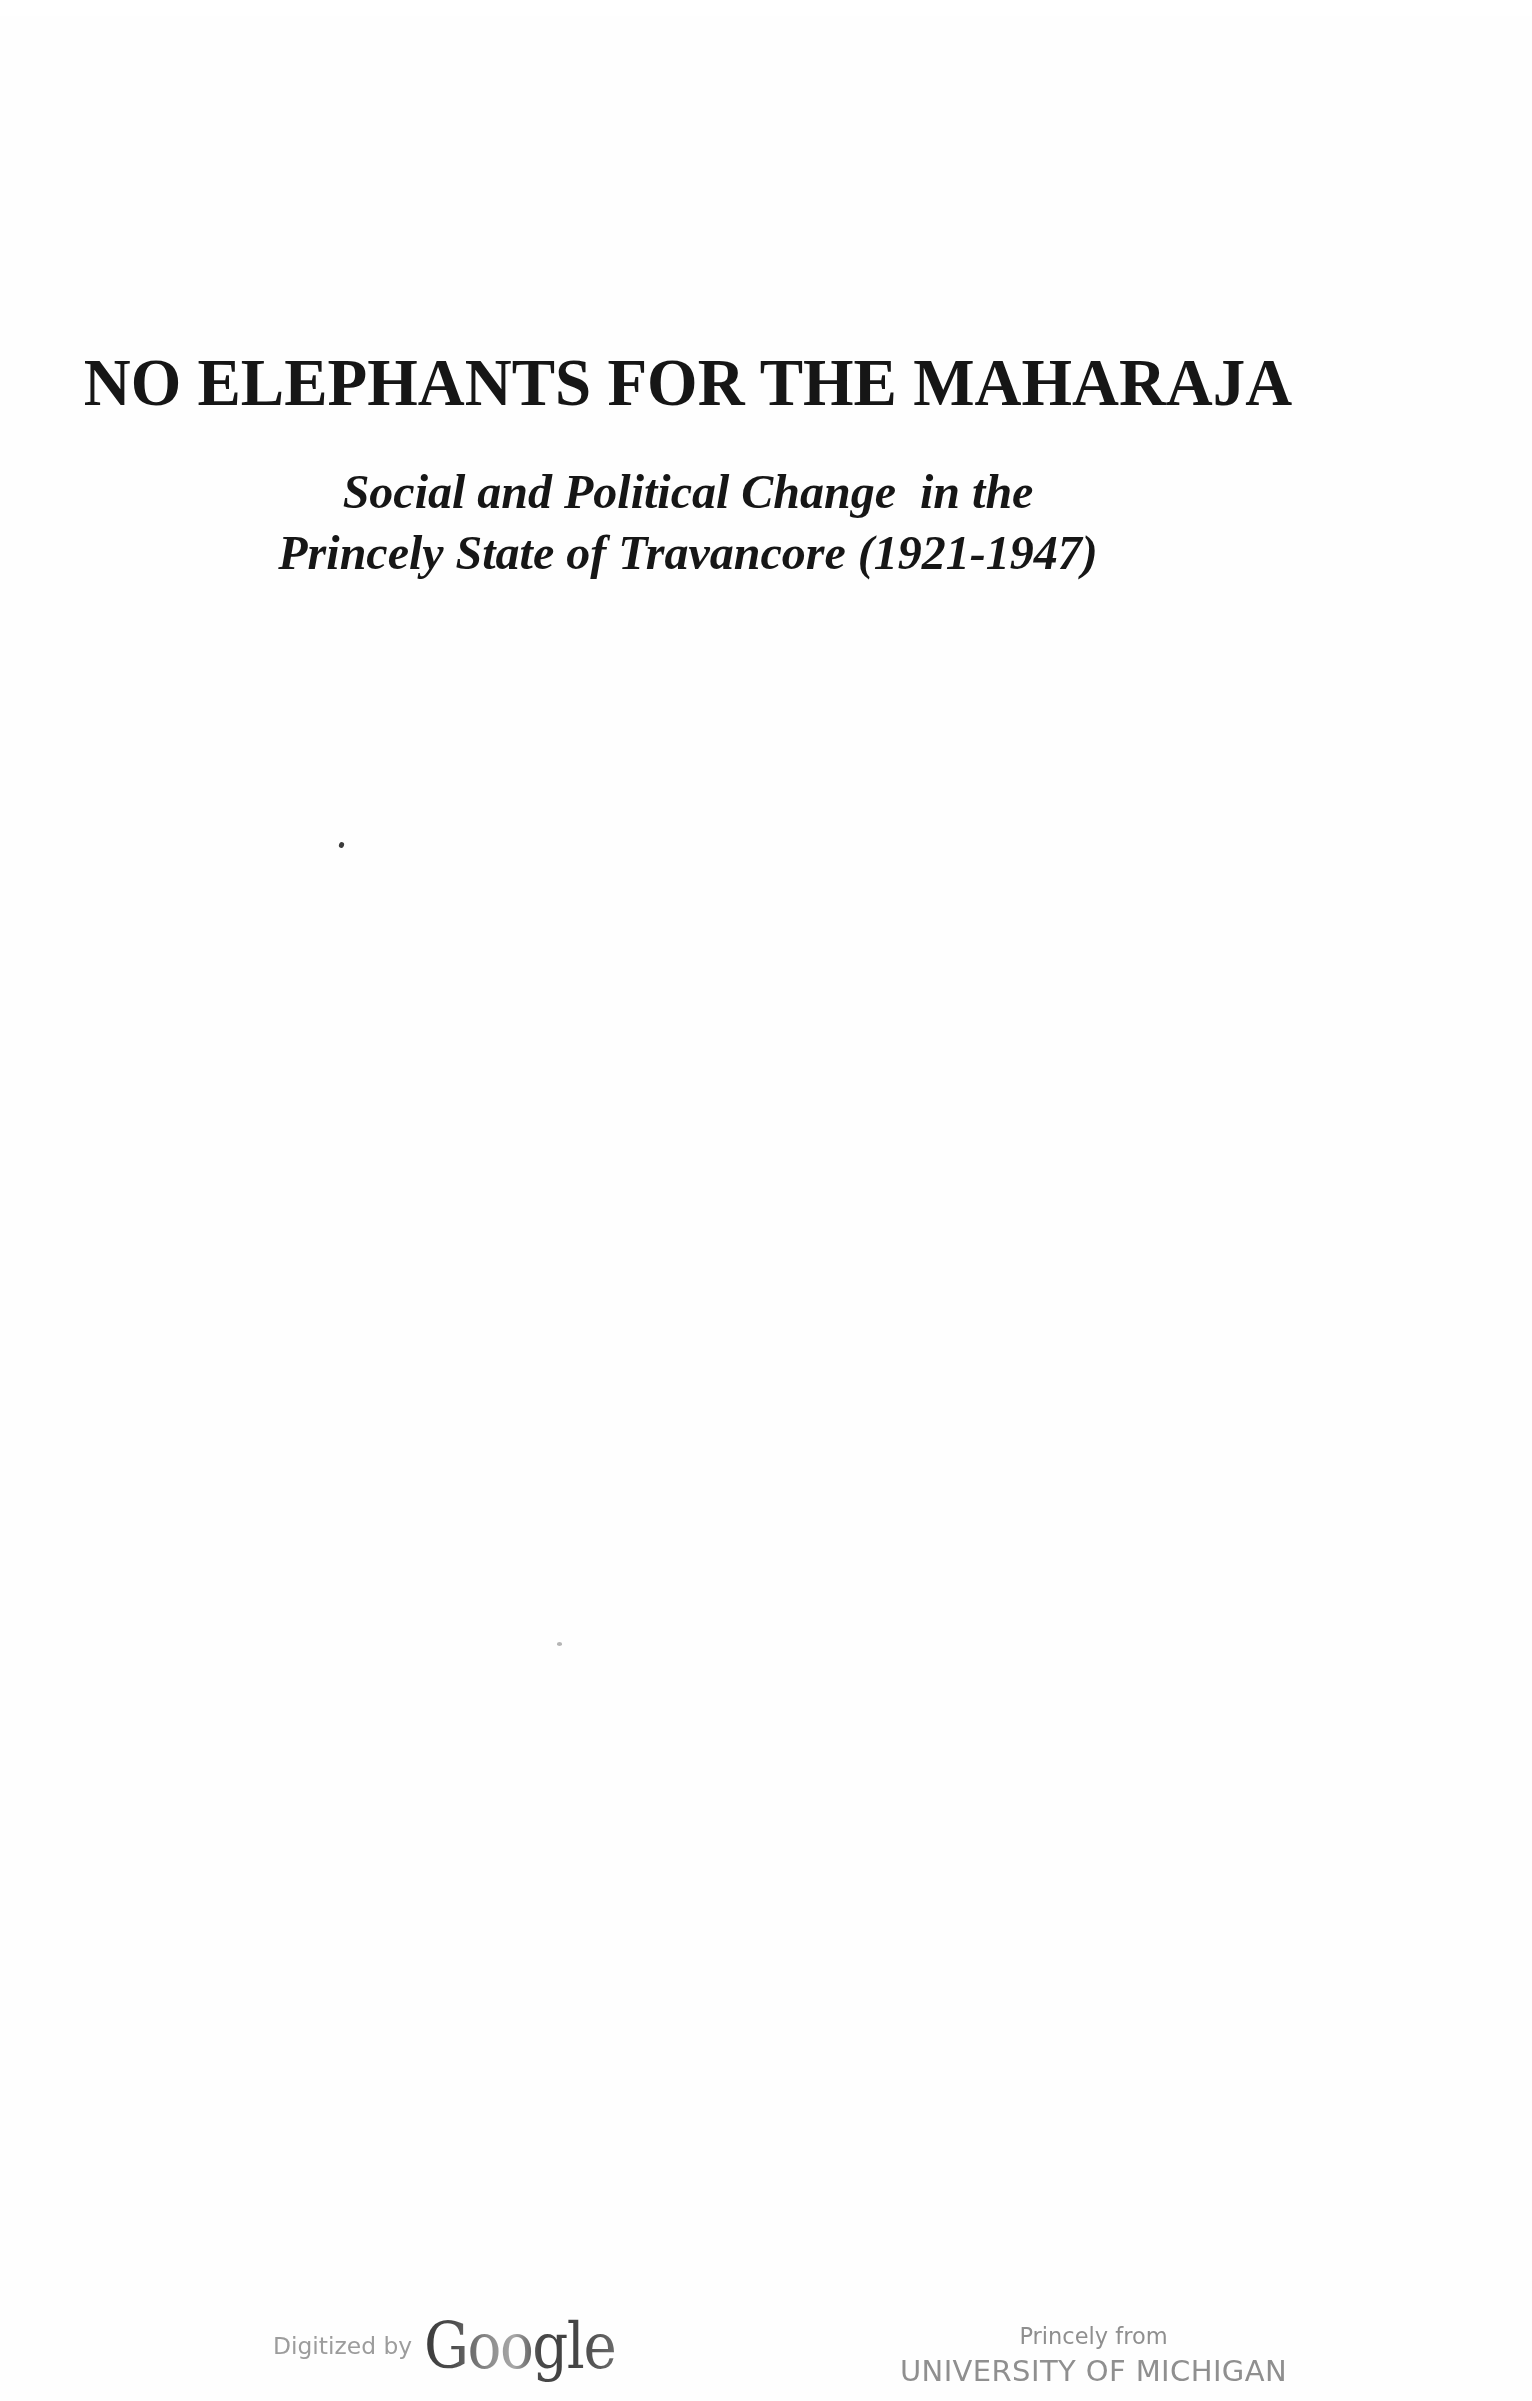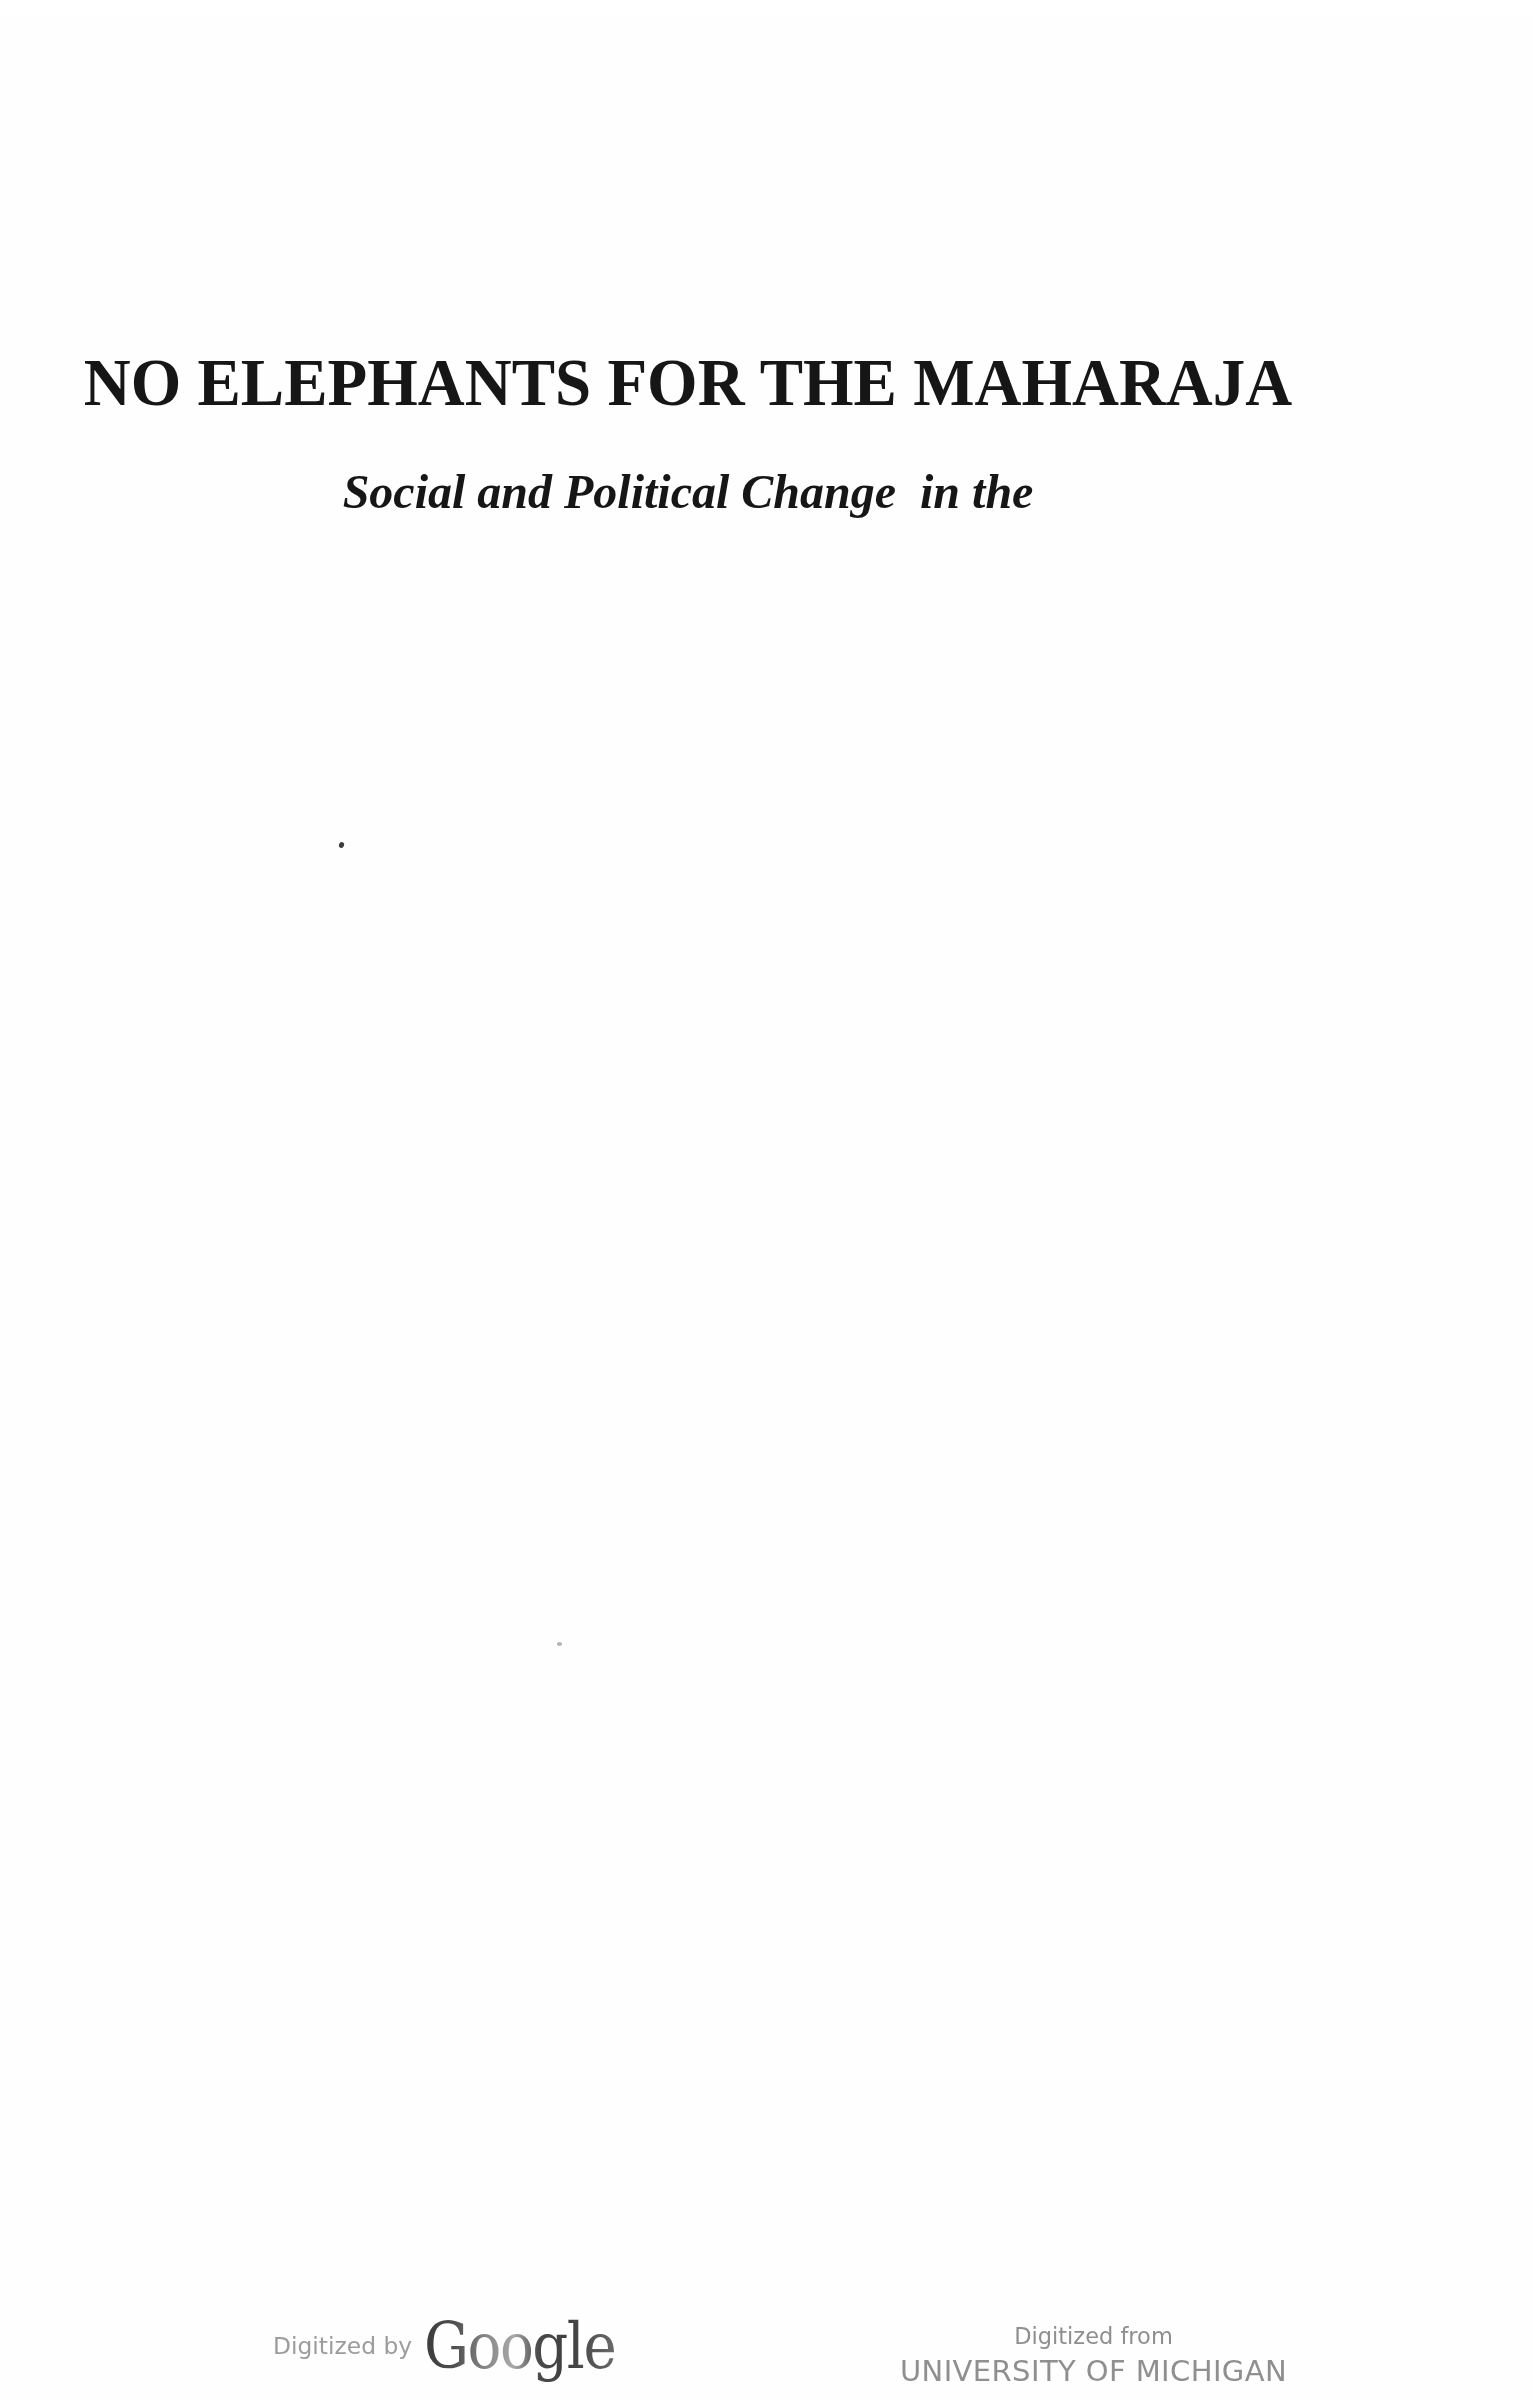--- a/index.html
+++ b/index.html
@@ -125,30 +125,31 @@
 </head>
 <body>
 
 <div class="page">
 
   <div class="title-block">
     <h1 class="book-title">NO ELEPHANTS FOR THE MAHARAJA</h1>
 
     <div class="subtitle">
       <div class="sub-line">Social and Political Change  in the</div>
+      <div class="sub-line">Princely State of Travancore (1921-1947)</div>
     </div>
   </div>
 
   <div class="speck speck-1"></div>
   <div class="speck speck-2"></div>
 
   <div class="wm-left">
     <span class="wm-digitized">Digitized by</span>
     <span class="wm-google">Google</span>
   </div>
 
   <div class="wm-right">
-    <div class="wm-original">Digitized from</div>
+    <div class="wm-original">Princely from</div>
     <div class="wm-institution">UNIVERSITY OF MICHIGAN</div>
   </div>
 
 </div>
 
 
 </body></html>

